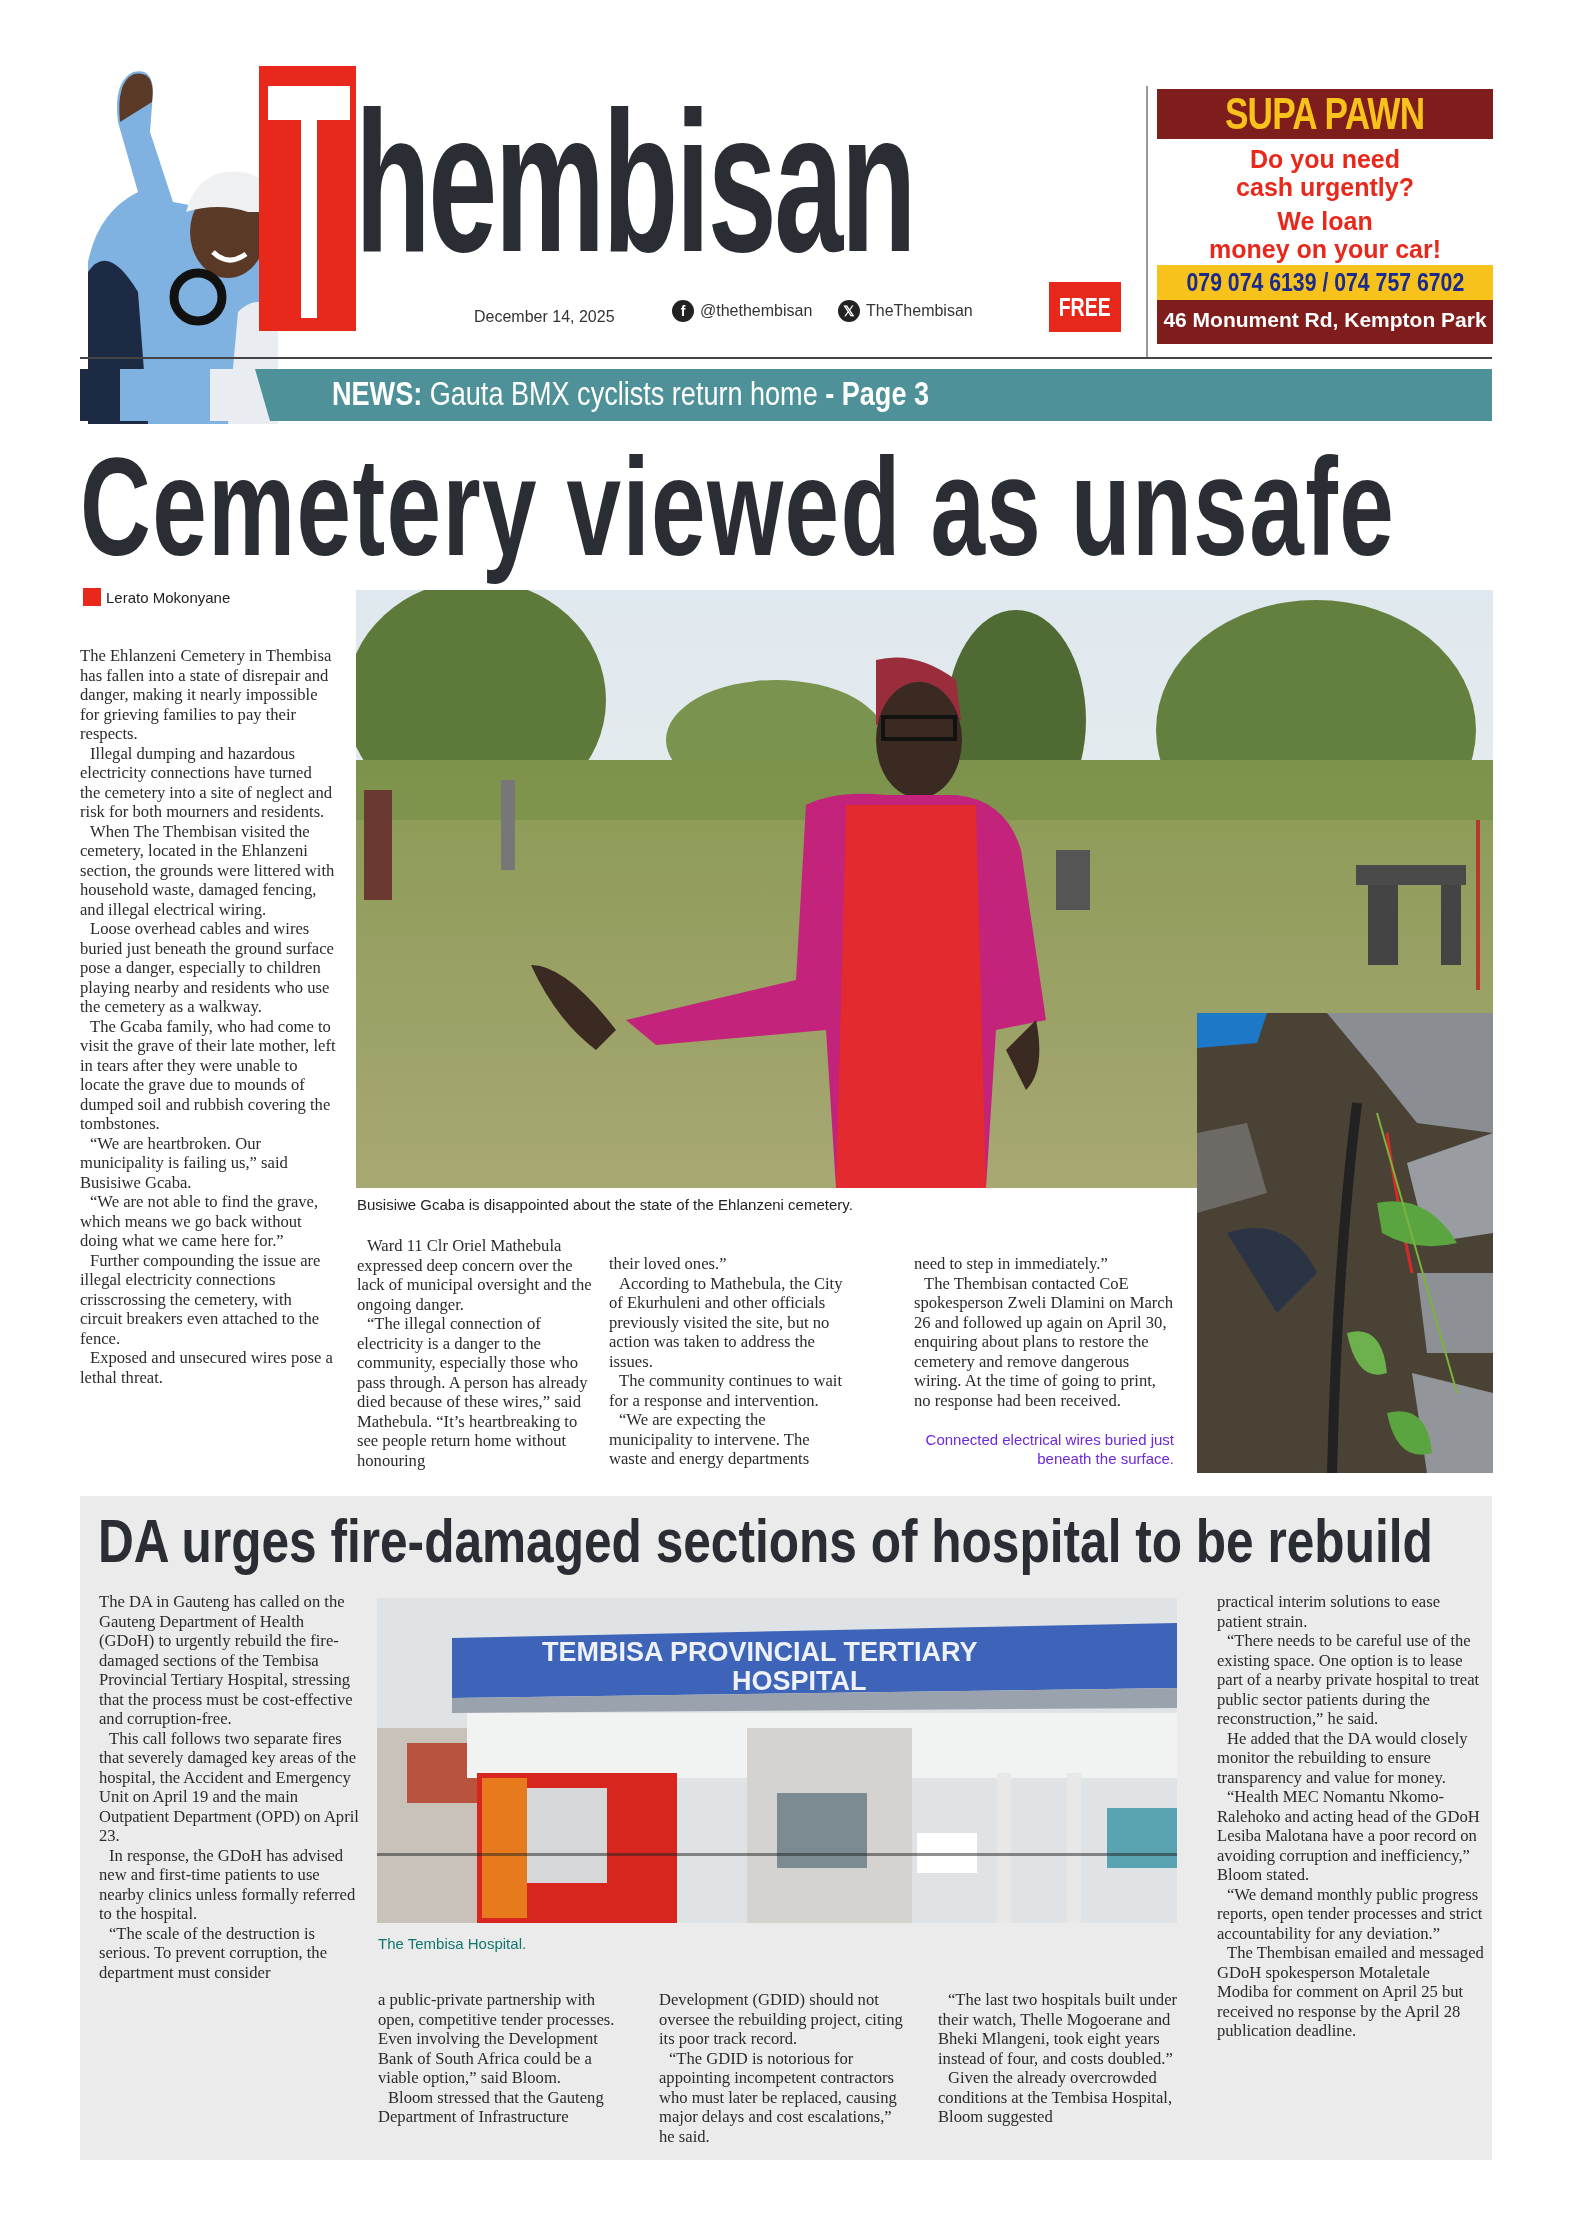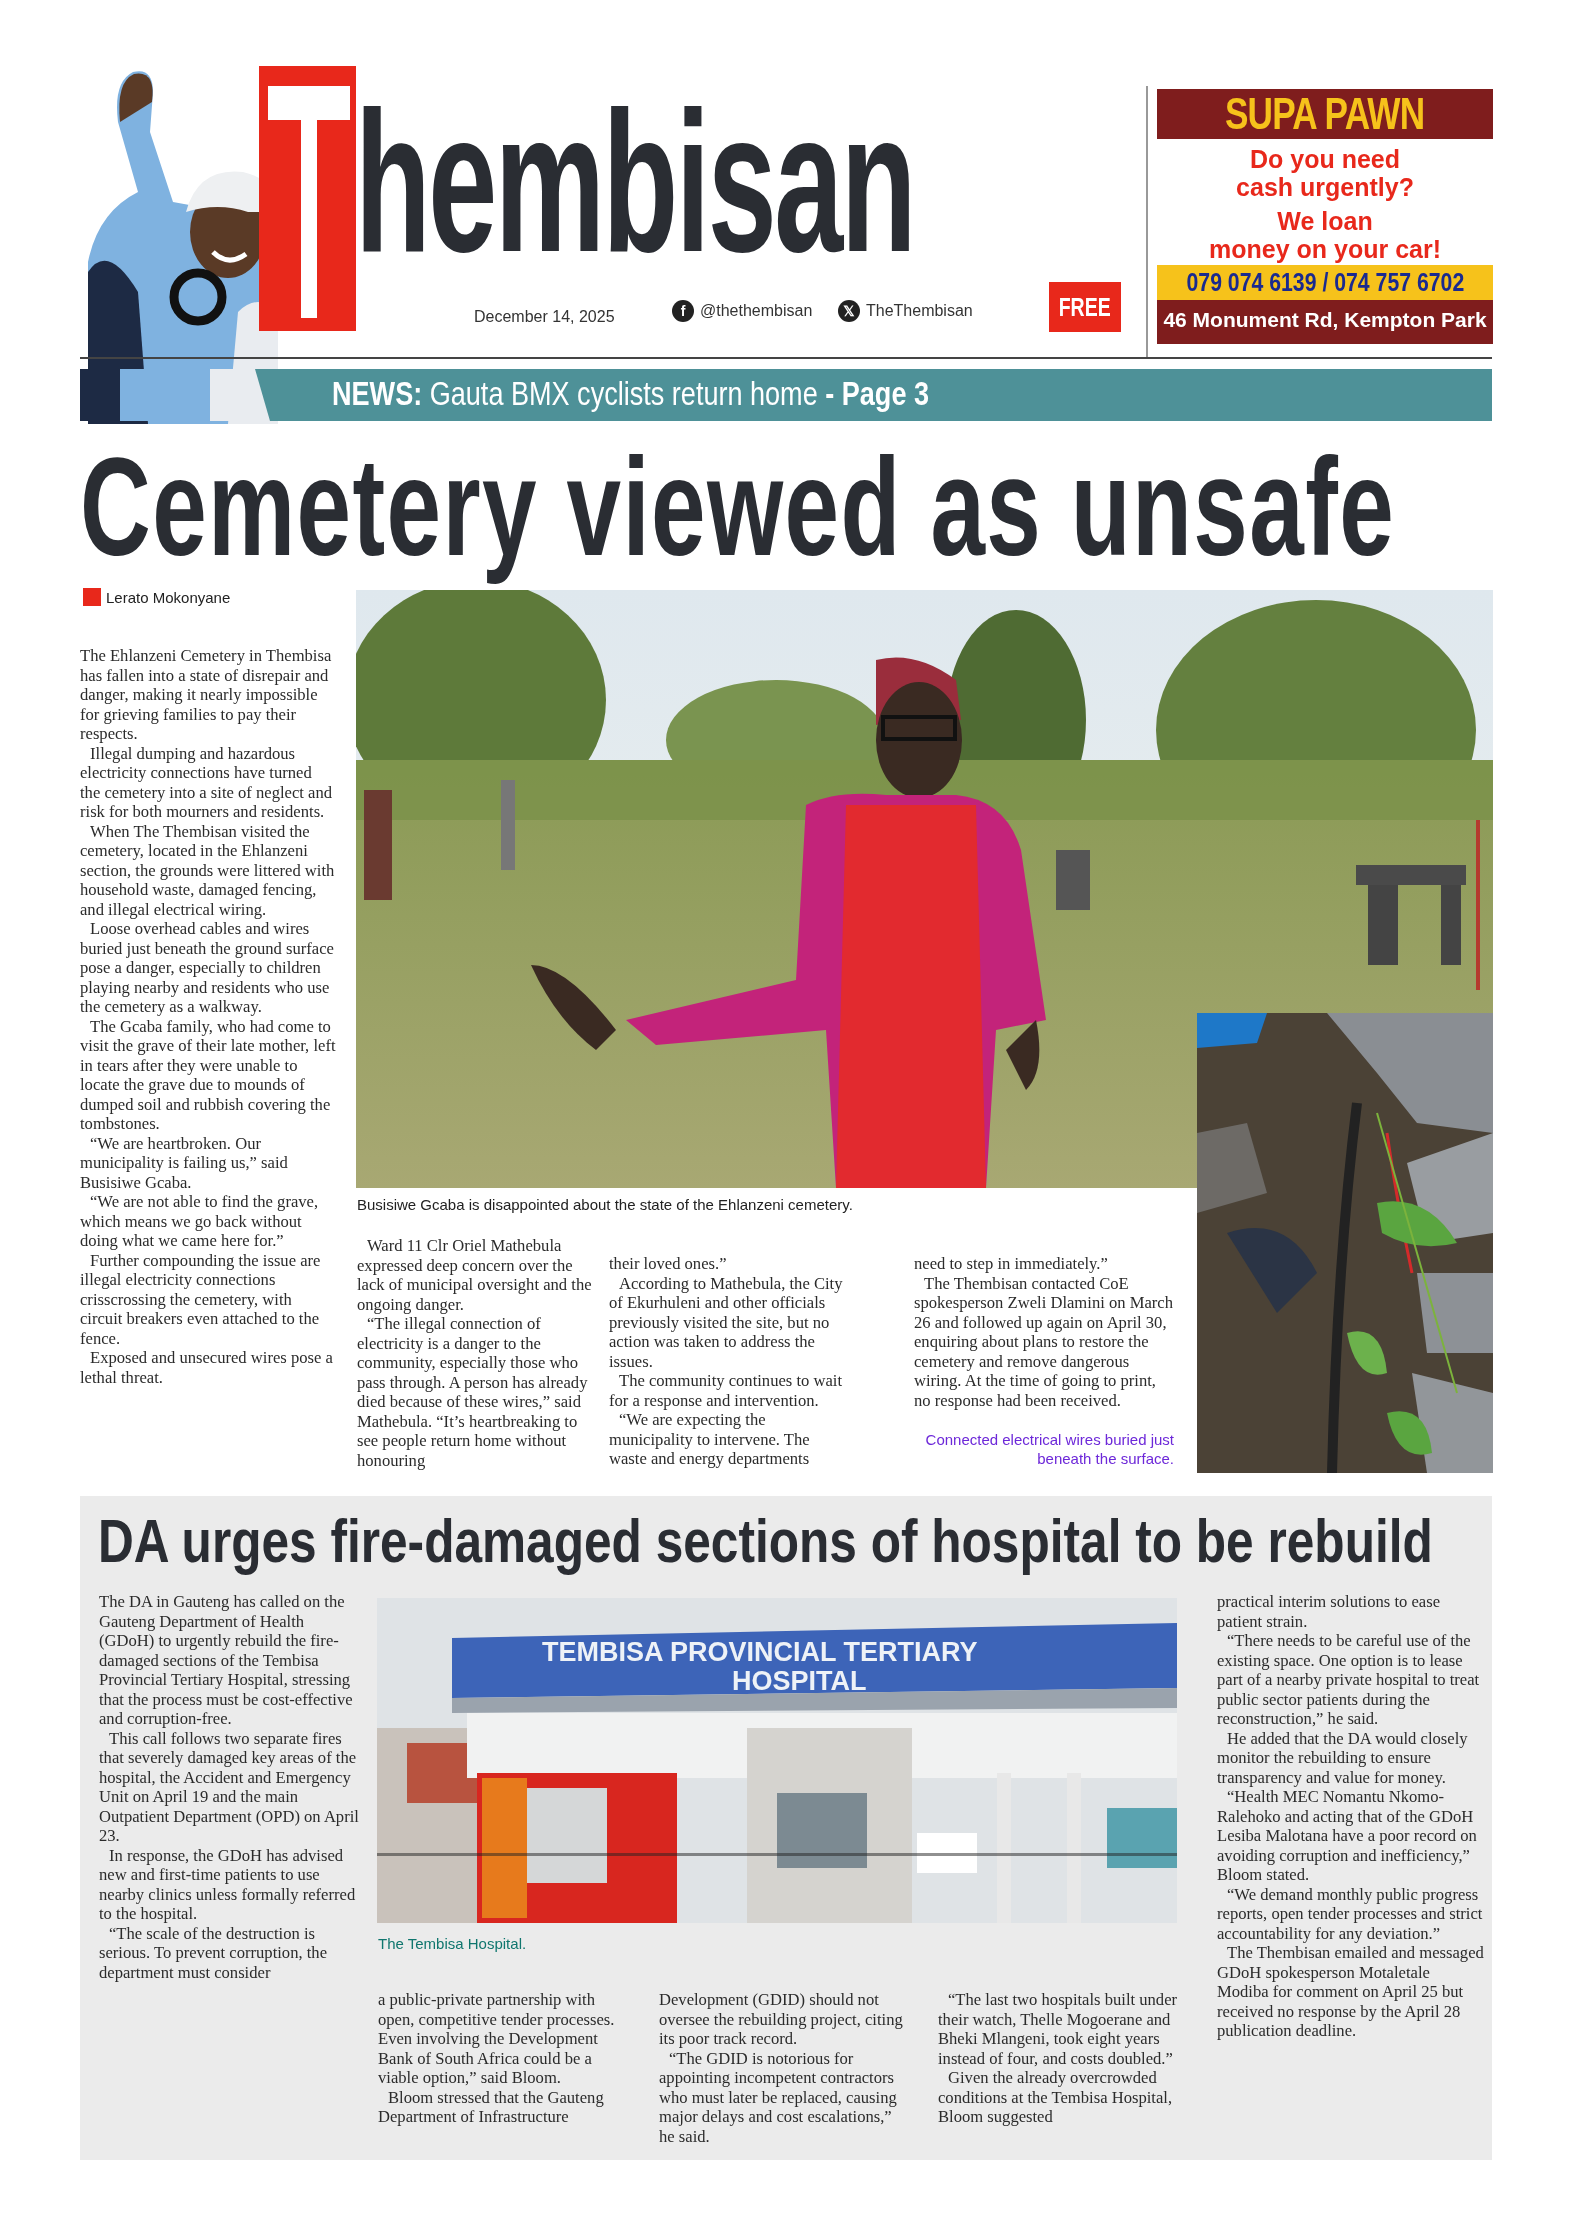--- a/index.html
+++ b/index.html
@@ -270,16 +270,16 @@
   <p>“The GDID is notorious for appointing incompetent contractors who must later be replaced, causing major delays and cost escalations,” he said.</p>
 </div>
 <div class="s2col s2c4">
   <p>“The last two hospitals built under their watch, Thelle Mogoerane and Bheki Mlangeni, took eight years instead of four, and costs doubled.”</p>
   <p>Given the already overcrowded conditions at the Tembisa Hospital, Bloom suggested</p>
 </div>
 <div class="s2col s2c5">
   <p class="first">practical interim solutions to ease patient strain.</p>
   <p>“There needs to be careful use of the existing space. One option is to lease part of a nearby private hospital to treat public sector patients during the reconstruction,” he said.</p>
   <p>He added that the DA would closely monitor the rebuilding to ensure transparency and value for money.</p>
-  <p>“Health MEC Nomantu Nkomo-Ralehoko and acting that of the GDoH Lesiba Malotana have a poor record on avoiding corruption and inefficiency,” Bloom stated.</p>
+  <p>“Health MEC Nomantu Nkomo-Ralehoko and acting head of the GDoH Lesiba Malotana have a poor record on avoiding corruption and inefficiency,” Bloom stated.</p>
   <p>“We demand monthly public progress reports, open tender processes and strict accountability for any deviation.”</p>
   <p>The Thembisan emailed and messaged GDoH spokesperson Motaletale Modiba for comment on April 25 but received no response by the April 28 publication deadline.</p>
 </div>
 
 </body></html>

